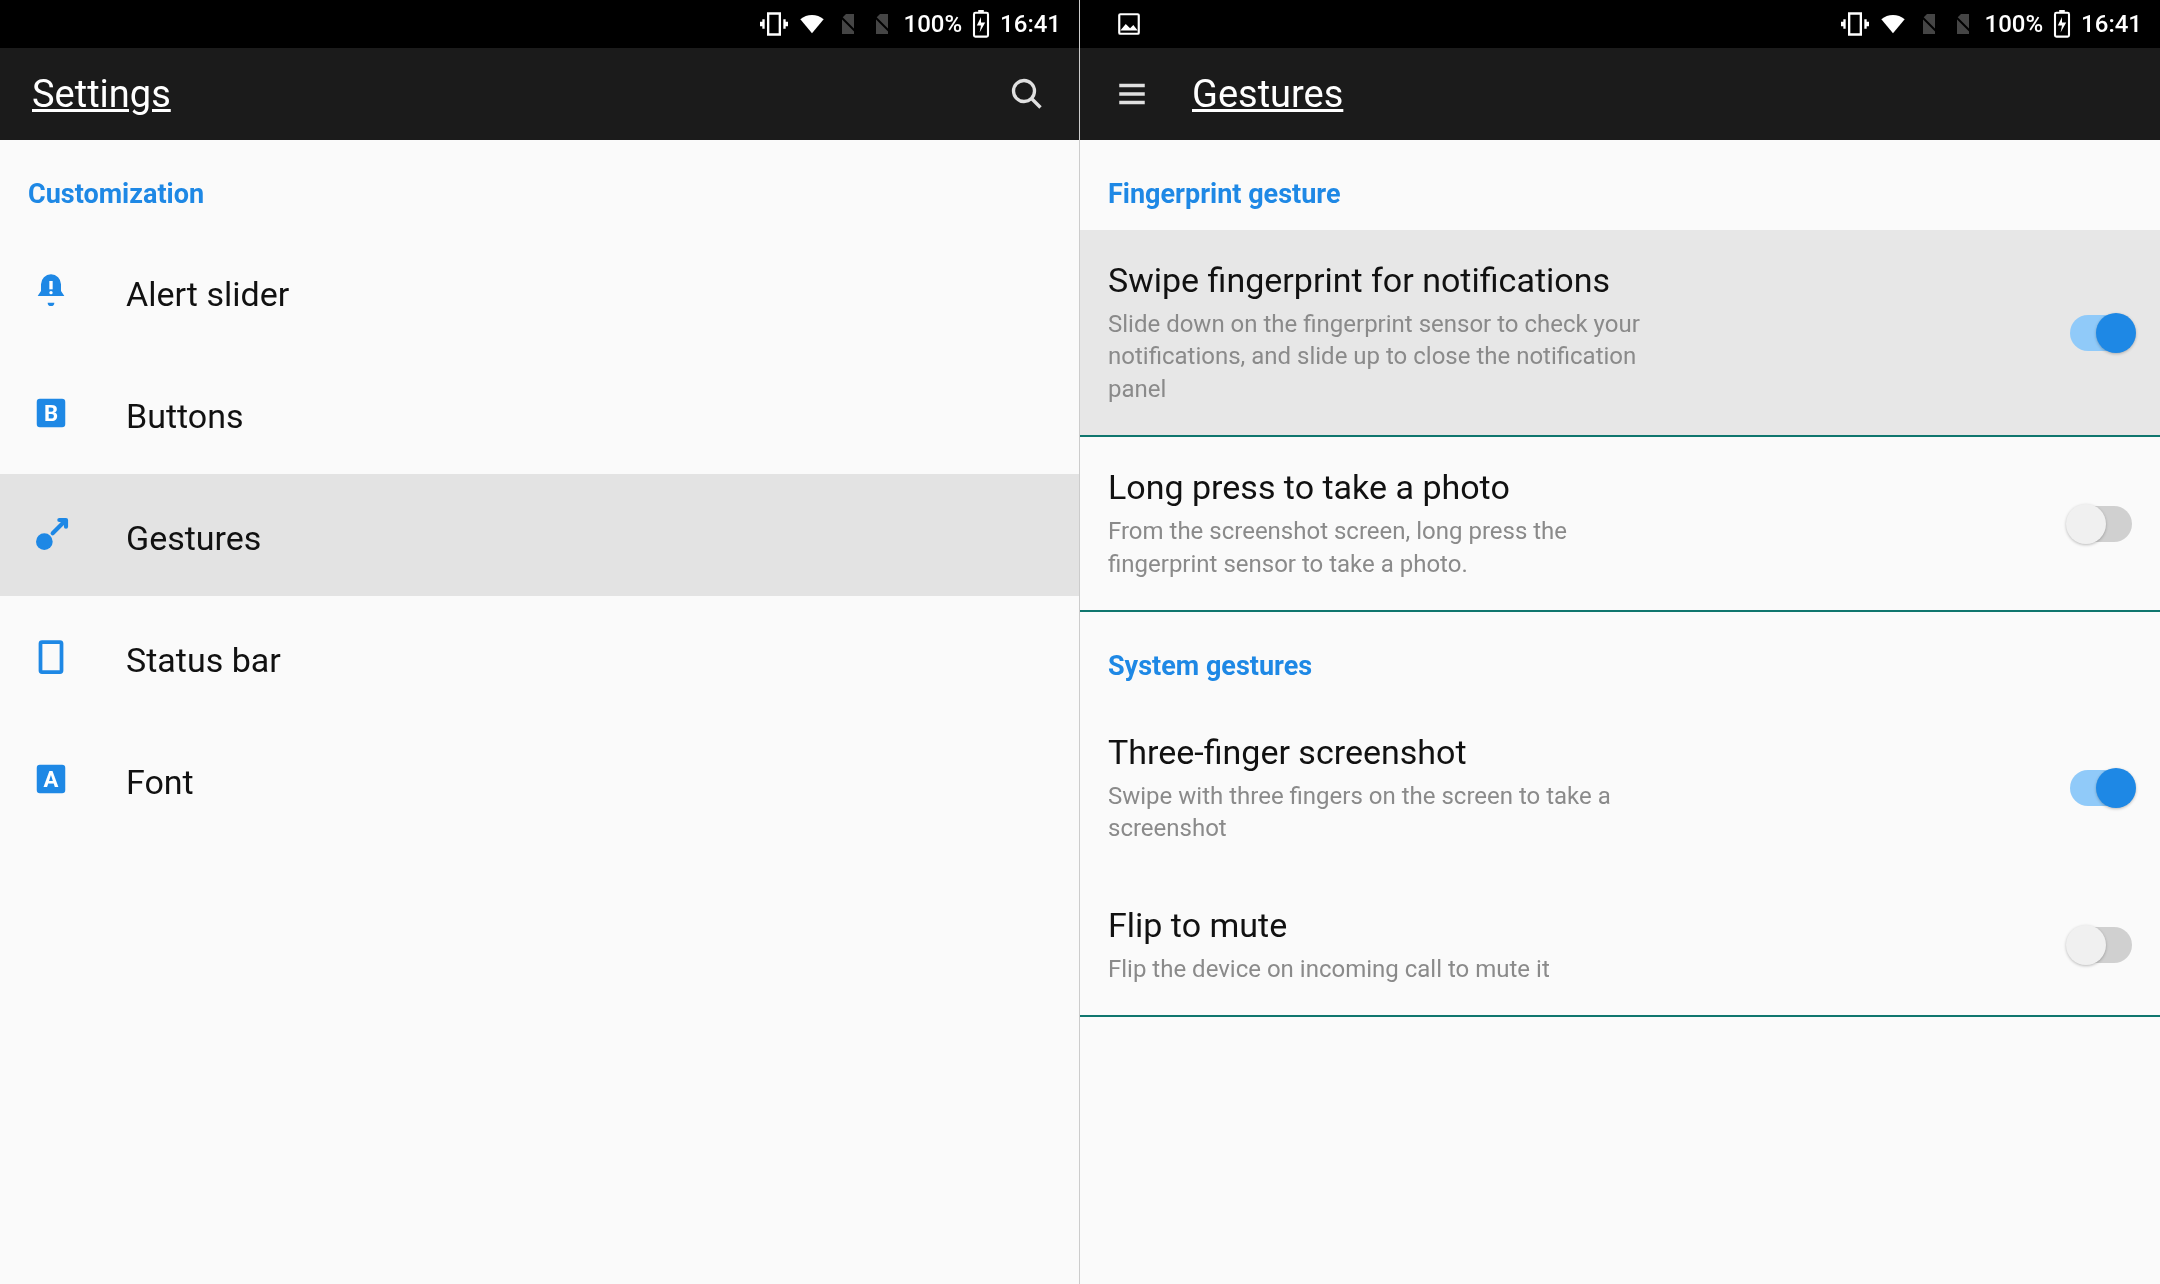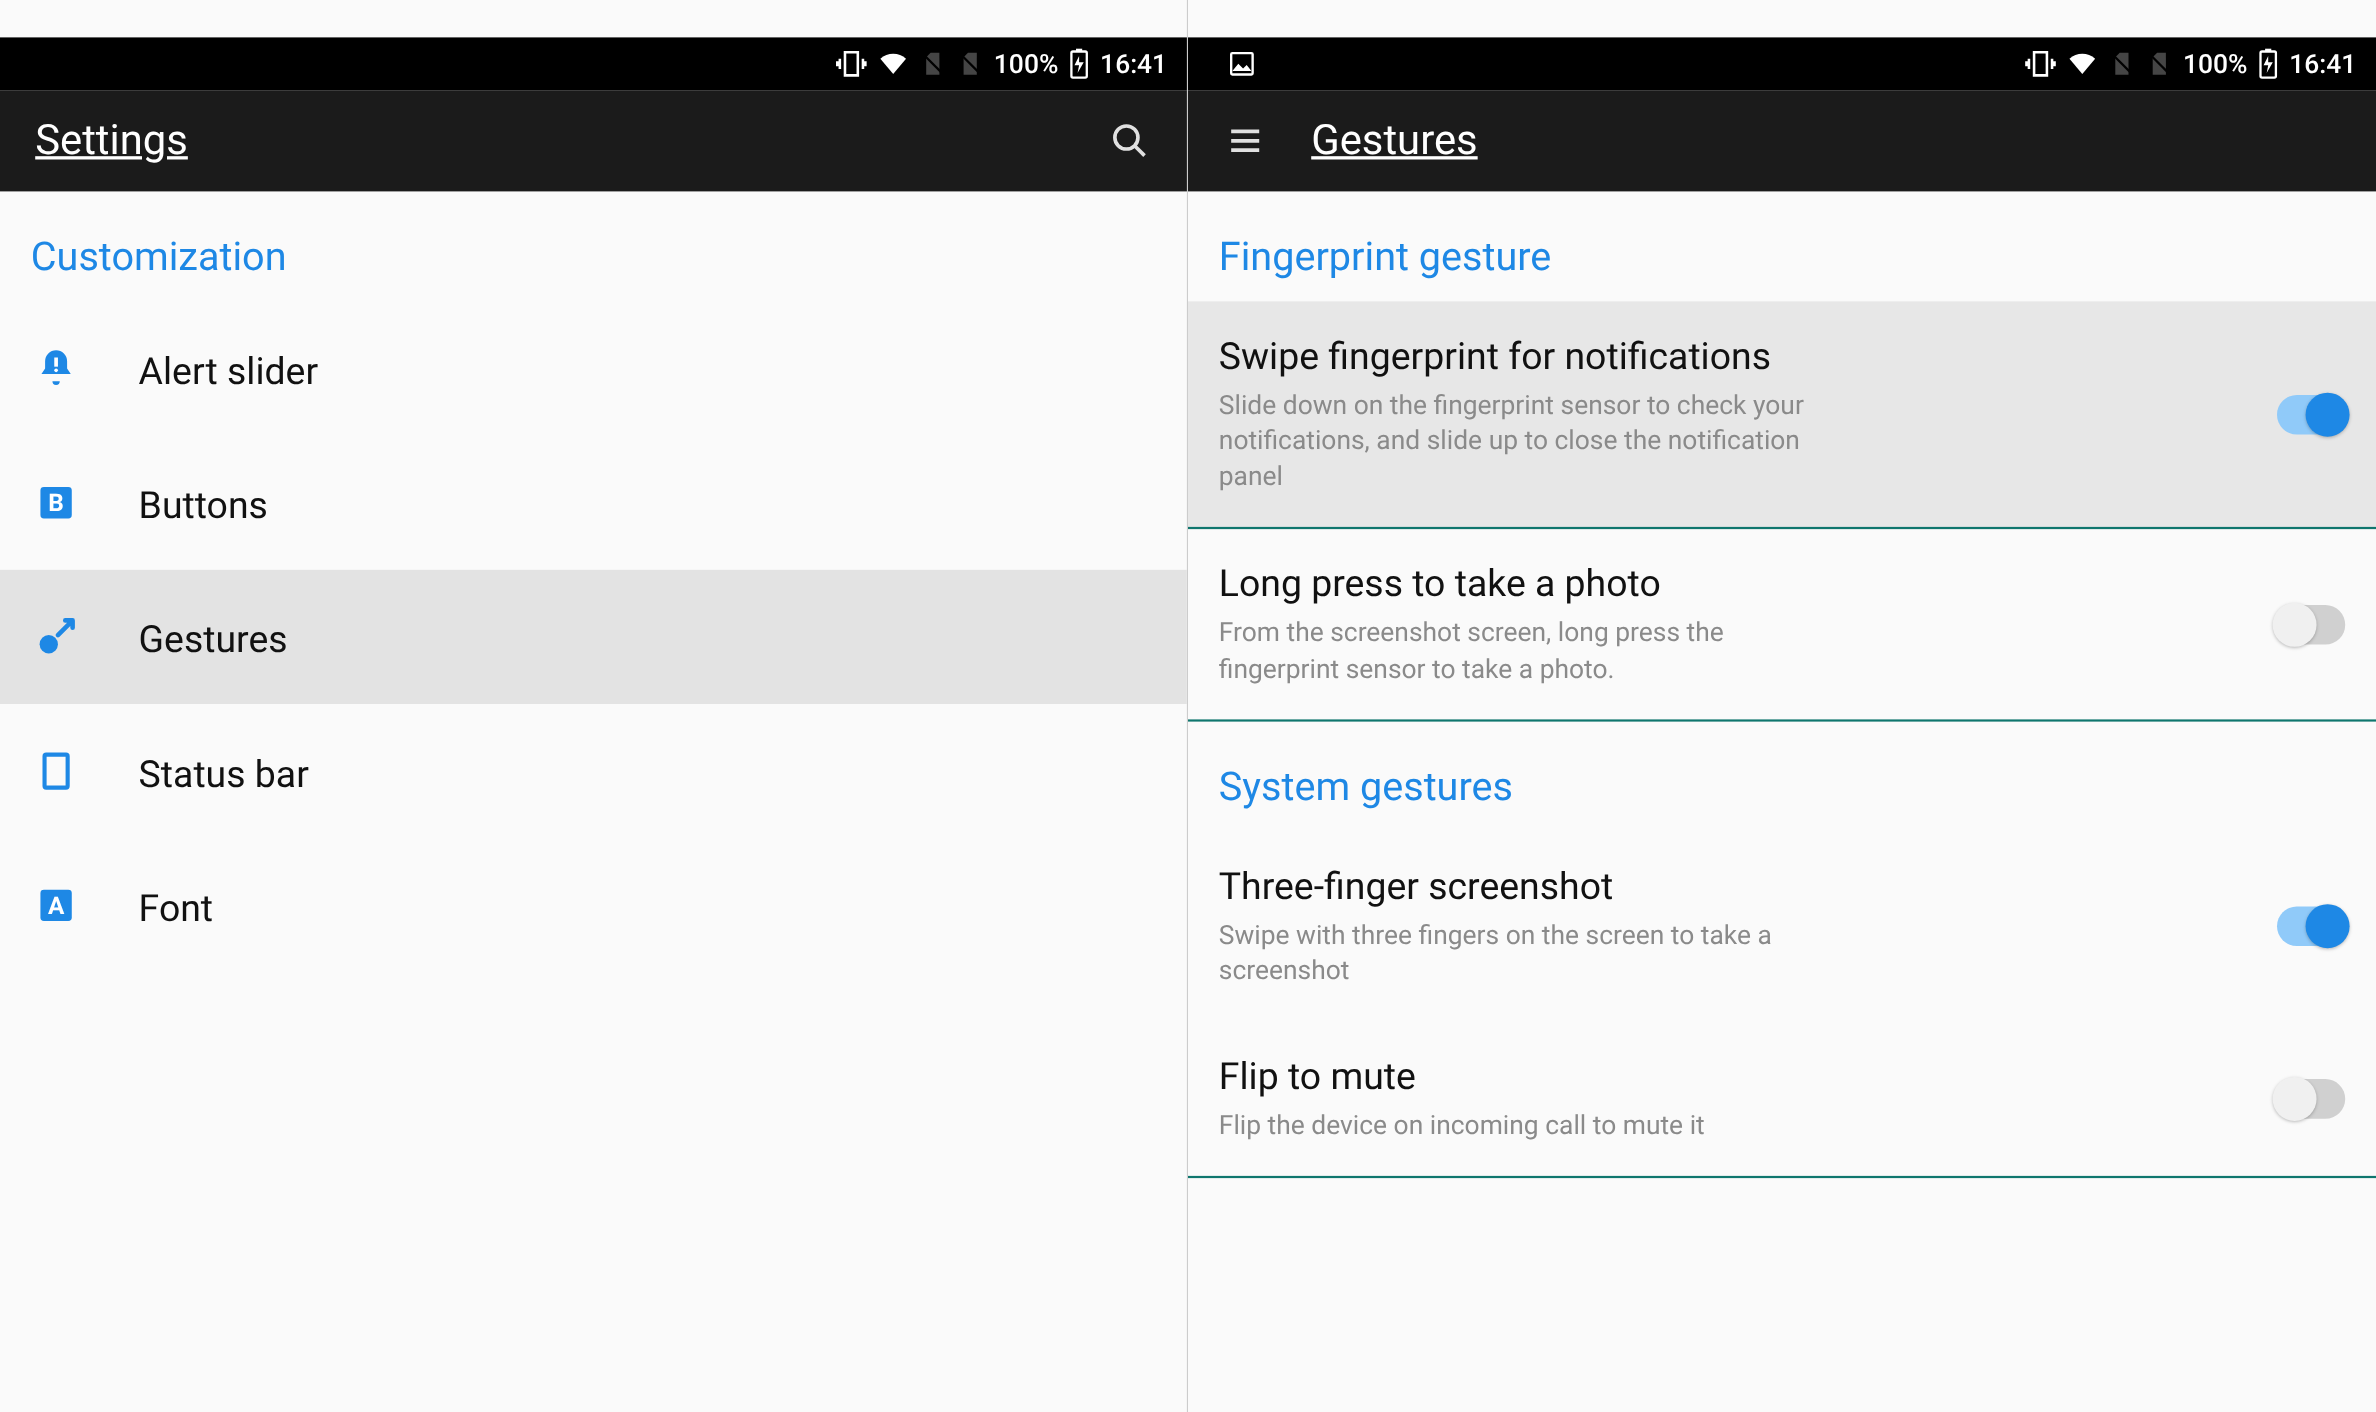--- a/index.html
+++ b/index.html
@@ -23,21 +23,20 @@
     background: #000;
     color: #fff;
     height: 48px;
     display: flex;
     align-items: center;
     justify-content: flex-end;
     padding: 0 18px;
     font-size: 24px;
     font-weight: 500;
     gap: 10px;
-    margin-top: 34px;
   }
   .status-bar .sb-icon { display:inline-flex; align-items:center; justify-content:center; }
   .status-bar .sim { opacity: 0.45; }
   .status-bar .extra-left { margin-right:auto; margin-left: 18px; }
 
   .app-bar {
     background: #1b1b1b;
     color: #fff;
     height: 92px;
     display: flex;
@@ -53,22 +52,22 @@
   }
   .app-bar .action-icon {
     width: 40px; height:40px;
     display:flex; align-items:center; justify-content:center;
     color:#e0e0e0;
   }
   .content { flex:1; overflow:hidden; }
 
   .section-header {
     color: #1e88e5;
-    font-size: 36px;
-    font-weight: 400;
+    font-size: 27px;
+    font-weight: 700;
     padding: 38px 28px 20px 28px;
   }
   .list-item {
     display:flex;
     align-items:flex-end;
     padding: 38px 28px;
     gap: 52px;
   }
   .list-item.selected { background: #e3e3e3; }
   .list-item .item-icon {

